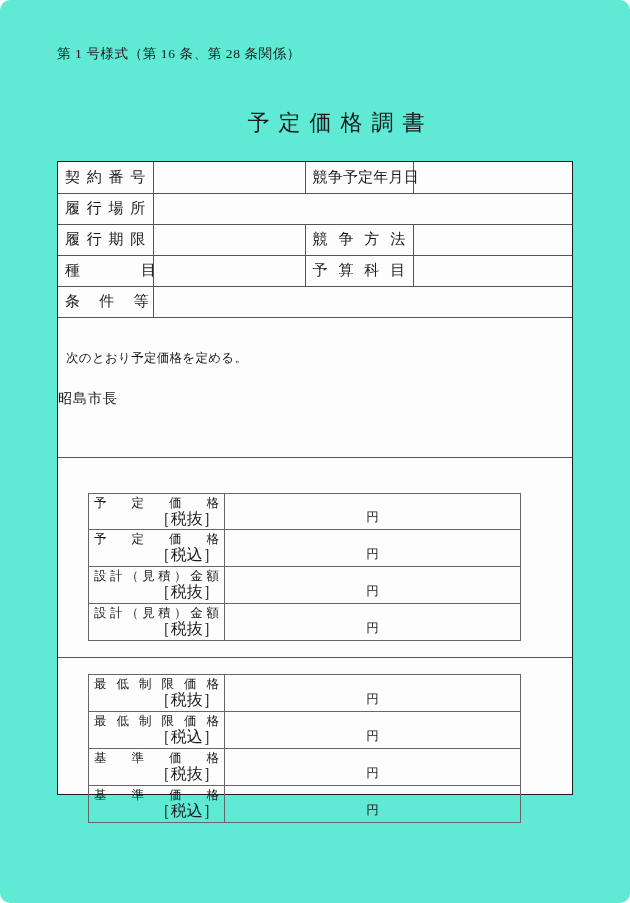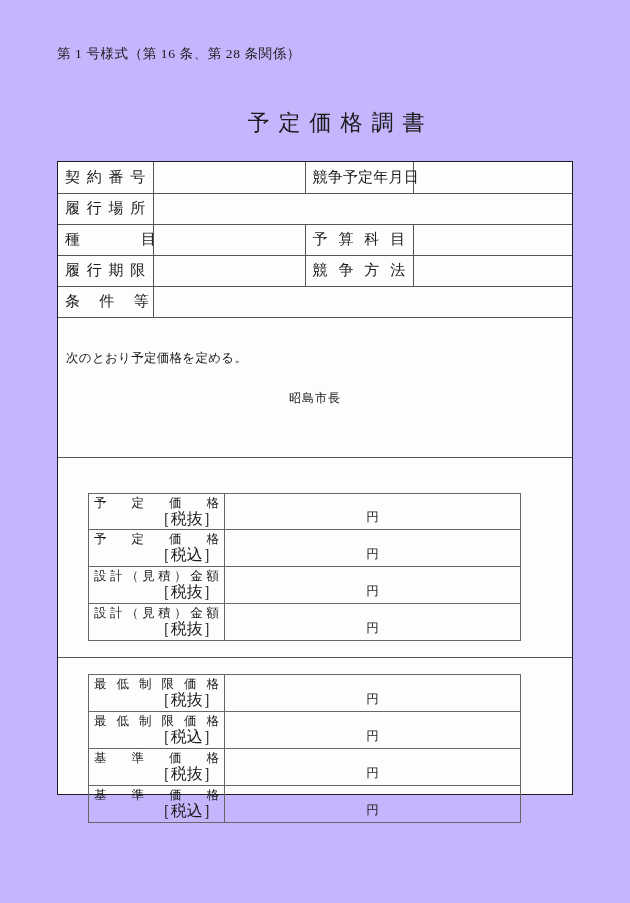--- a/index.html
+++ b/index.html
@@ -12,21 +12,22 @@
     height: 903px;
     position: relative;
     font-family: "Liberation Serif", "DejaVu Serif", serif;
     color: #1a1a1a;
     -webkit-font-smoothing: antialiased;
   }
 
   .page {
     position: absolute;
     inset: 0;
-    background: #c4b5fd;
+    background: #5eead4;
+    border-radius: 10px;
   }
 
   
   .form-no {
     position: absolute;
     left: 57px;
     top: 45px;
     font-size: 13.5px;
     letter-spacing: 0.6px;
     white-space: nowrap;
@@ -101,22 +102,21 @@
     font-size: 12.5px;
     letter-spacing: 0.3px;
     white-space: nowrap;
     margin-top: 22px;
   }
   .signer {
     position: absolute;
     left: 0;
     right: 0;
     top: 72px;
-    text-align: center;
-    font-size: 12px;
+    font-size: 14px;
     letter-spacing: 1px;
     white-space: nowrap;
   }
 
   
   .price-section {
     padding: 16px 51px 16px 30px;
     box-sizing: border-box;
   }
   .price-section.upper { border-bottom: 1px solid #555; margin-top: 19px; }
@@ -178,32 +178,32 @@
             <td class="lbl col-lbl-a">契 約 番 号</td>
             <td class="col-val-a"></td>
             <td class="lbl col-lbl-b">競争予定年月日</td>
             <td></td>
           </tr>
           <tr>
             <td class="lbl col-lbl-a">履 行 場 所</td>
             <td colspan="3"></td>
           </tr>
           <tr>
+            <td class="lbl col-lbl-a">履 行 期 限</td>
+            <td class="col-val-a"></td>
+            <td class="lbl col-lbl-b">競 争 方 法</td>
+            <td></td>
+          </tr>
+          <tr>
             <td class="lbl col-lbl-a">種　　　　目</td>
             <td class="col-val-a"></td>
             <td class="lbl col-lbl-b">予 算 科 目</td>
             <td></td>
           </tr>
           <tr>
-            <td class="lbl col-lbl-a">履 行 期 限</td>
-            <td class="col-val-a"></td>
-            <td class="lbl col-lbl-b">競 争 方 法</td>
-            <td></td>
-          </tr>
-          <tr>
             <td class="lbl col-lbl-a">条　 件 　等</td>
             <td colspan="3"></td>
           </tr>
         </tbody>
     </table>
 
     <div class="statement">
       <div class="statement-text">次のとおり予定価格を定める。</div>
       <div class="signer">昭島市長</div>
     </div>

